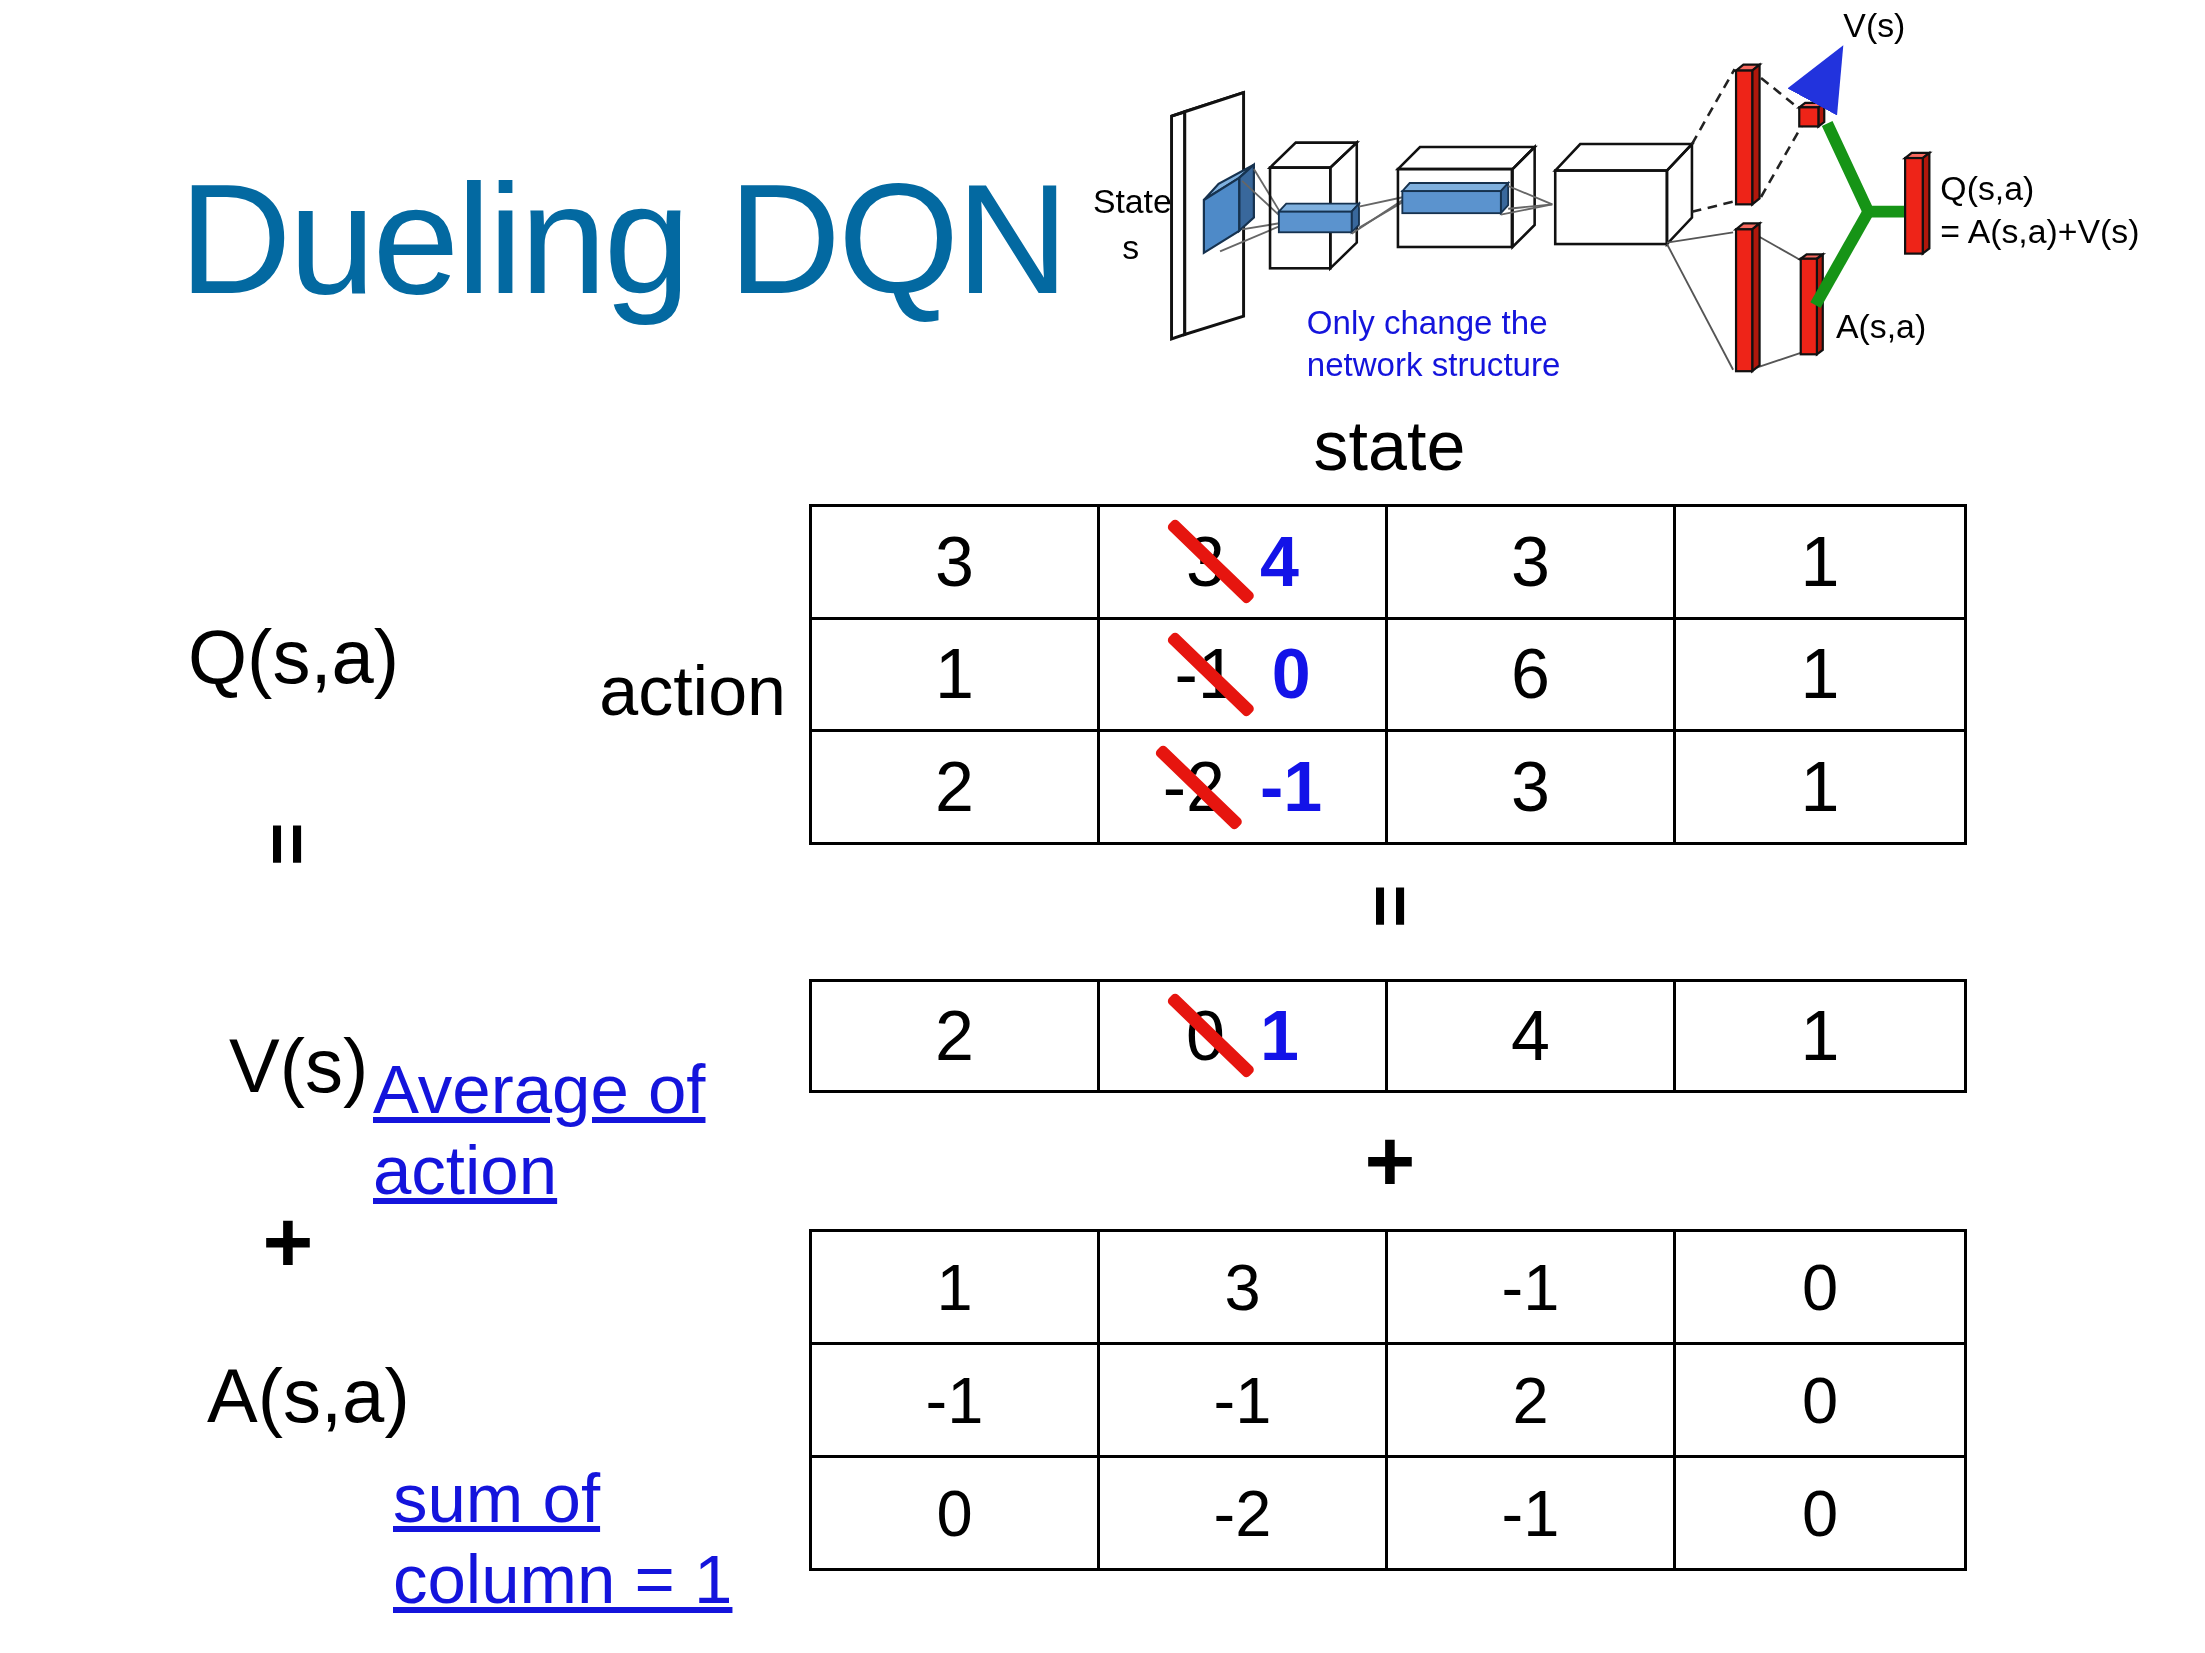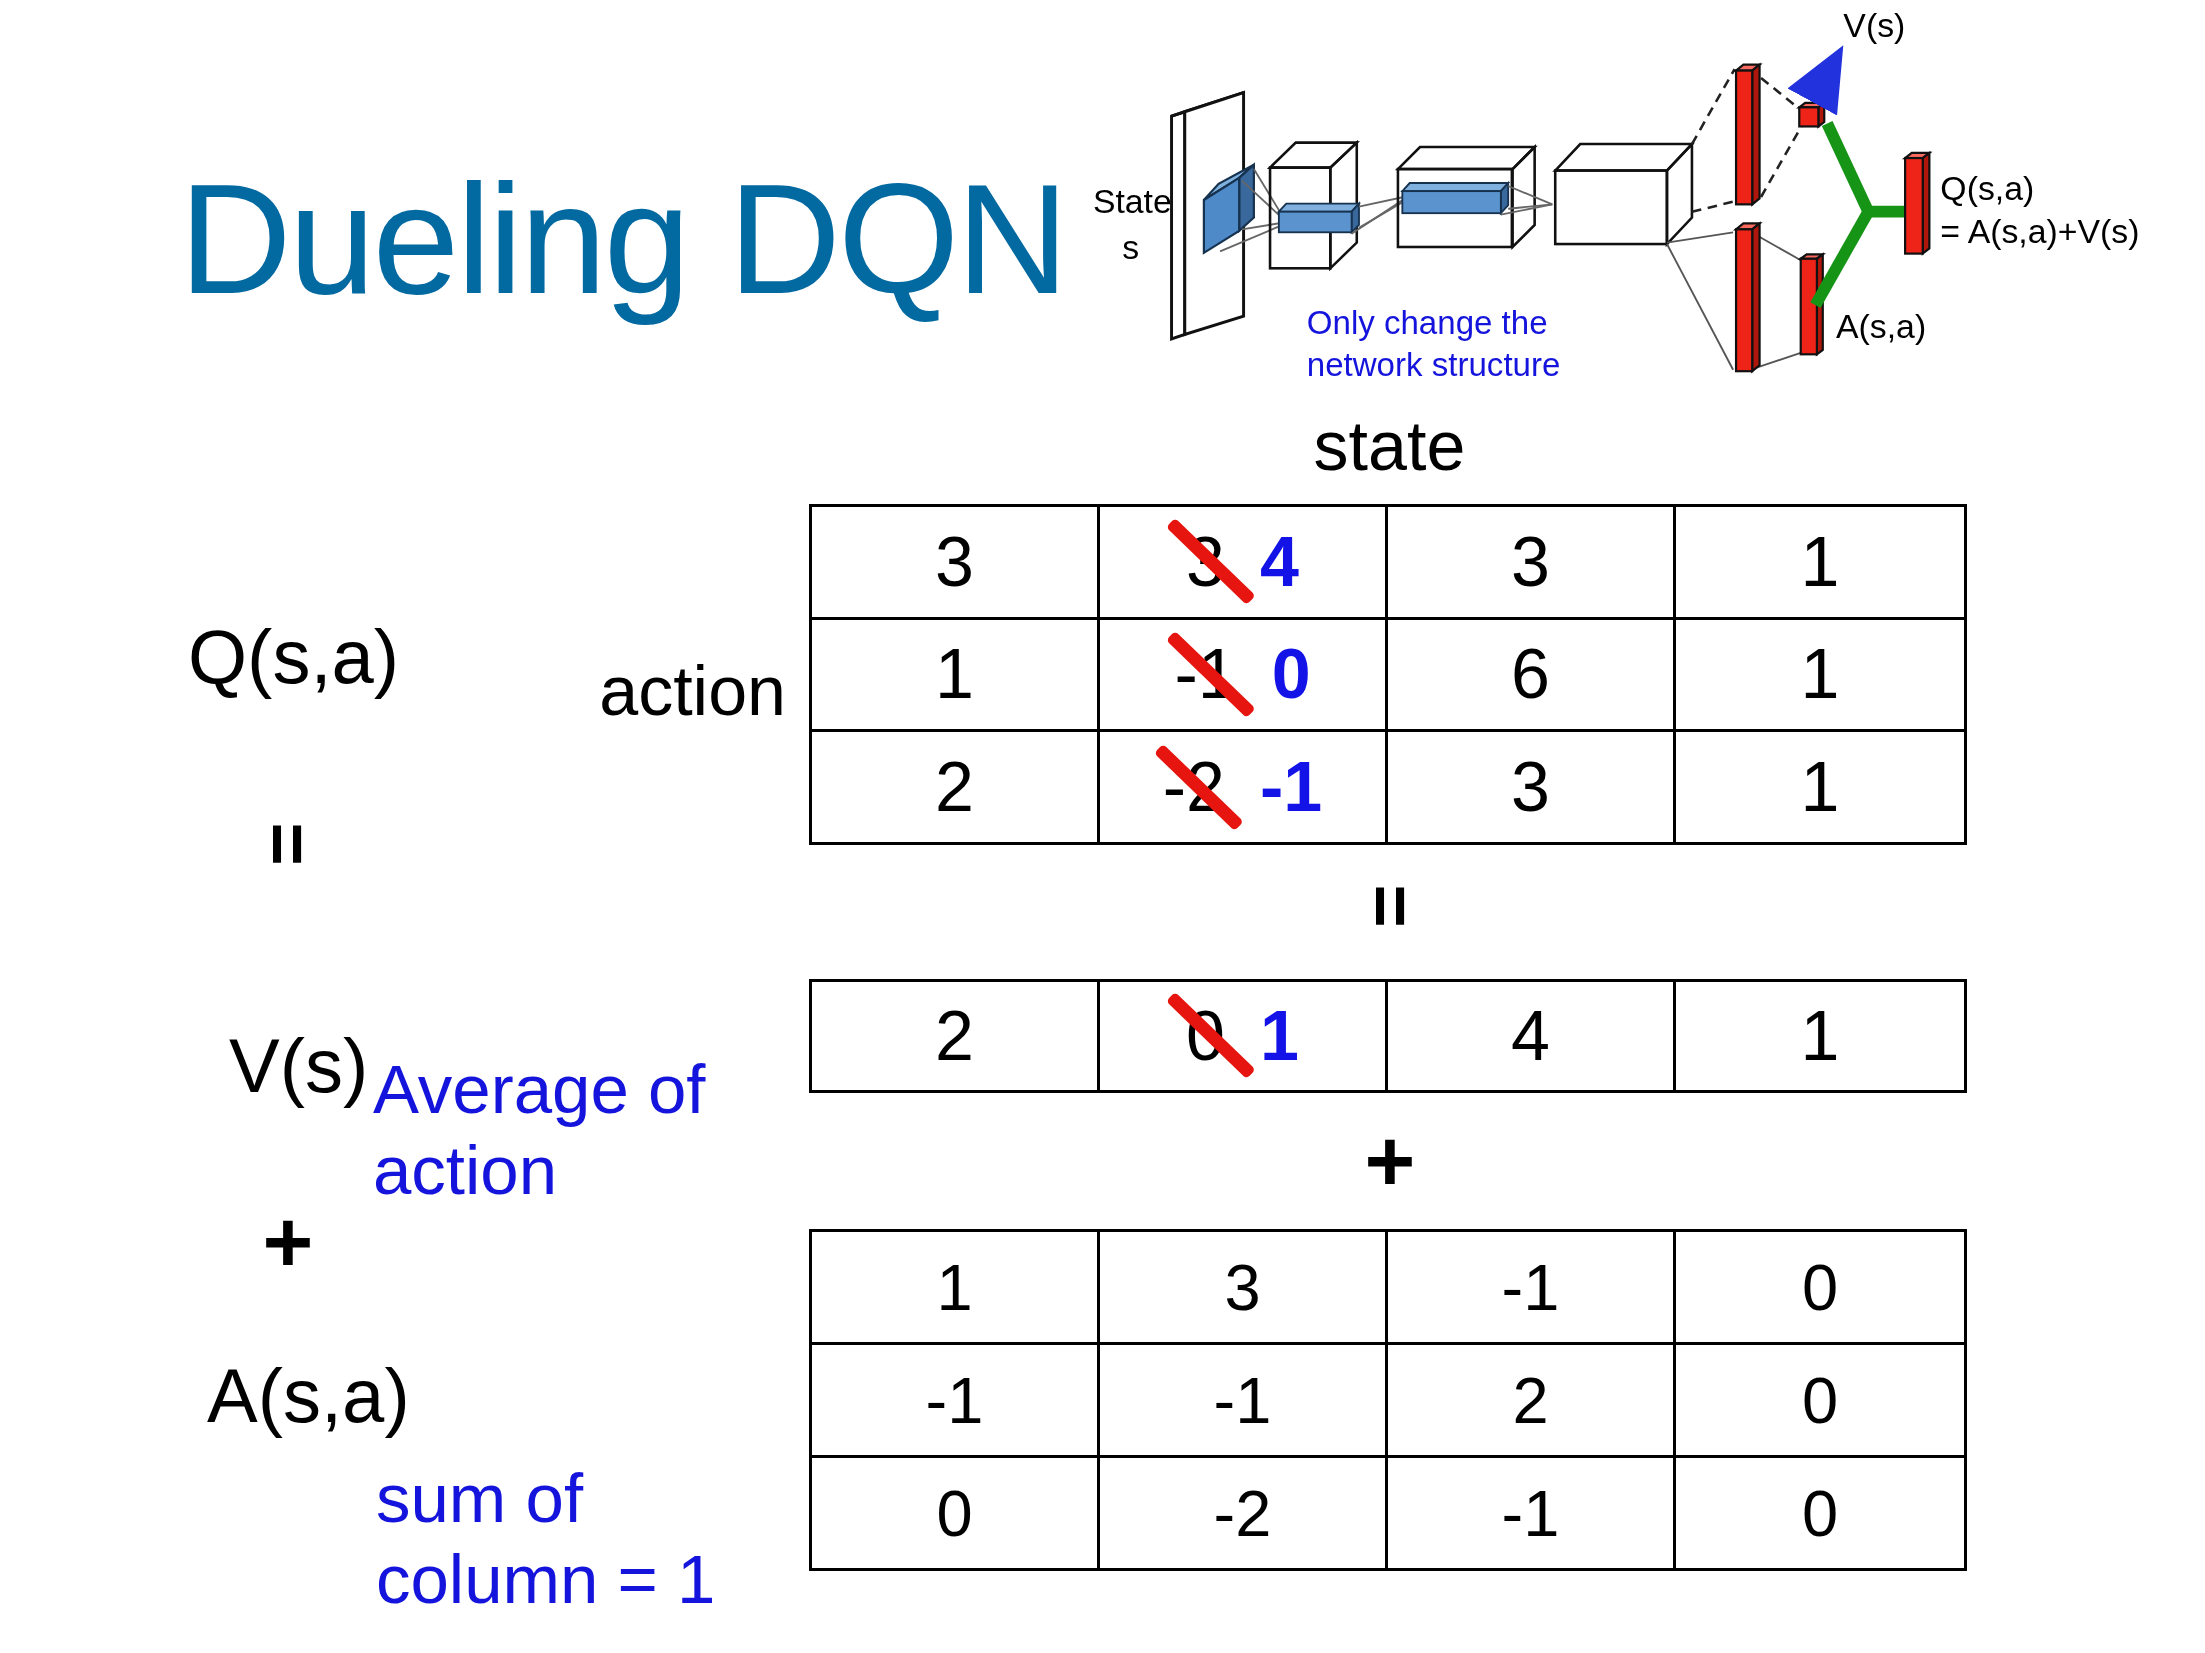--- a/index.html
+++ b/index.html
@@ -9,23 +9,23 @@
   .abs{position:absolute;}
 
   .title{left:179px;top:158px;font-size:156px;line-height:1.05;letter-spacing:-2.9px;color:#0369a1;}
 
   
   .lbl-big{font-size:76px;line-height:1;}
   .lbl-q{left:188px;top:619px;}
   .lbl-v{left:229px;top:1028px;}
   .lbl-a{left:207px;top:1358px;}
 
-  .note-blue{font-size:69px;line-height:1.17;color:#1414dc;}
+  .note-blue{font-size:69px;line-height:1.17;color:#1414dc;text-decoration:underline;}
   .note-avg{left:373px;top:1050px;}
-  .note-sum{left:376px;top:1459px;}
+  .note-sum{left:393px;top:1459px;}
 
   .lbl-action{left:507px;top:651px;width:279px;text-align:right;font-size:70px;}
   .lbl-state{left:1191px;top:406px;width:397px;text-align:center;font-size:70px;}
 
   .sym{width:118px;text-align:center;line-height:1;}
   .sym-eq-left{left:228px;top:807px;font-size:74px;font-weight:bold;}
   .sym-eq-mid{left:1331px;top:869px;font-size:74px;font-weight:bold;}
   .sym-plus-left{left:229px;top:1198px;font-size:87px;font-weight:bold;}
   .sym-plus-mid{left:1331px;top:1117px;font-size:87px;font-weight:bold;}
   .rot90{display:inline-block;transform:rotate(90deg);}

